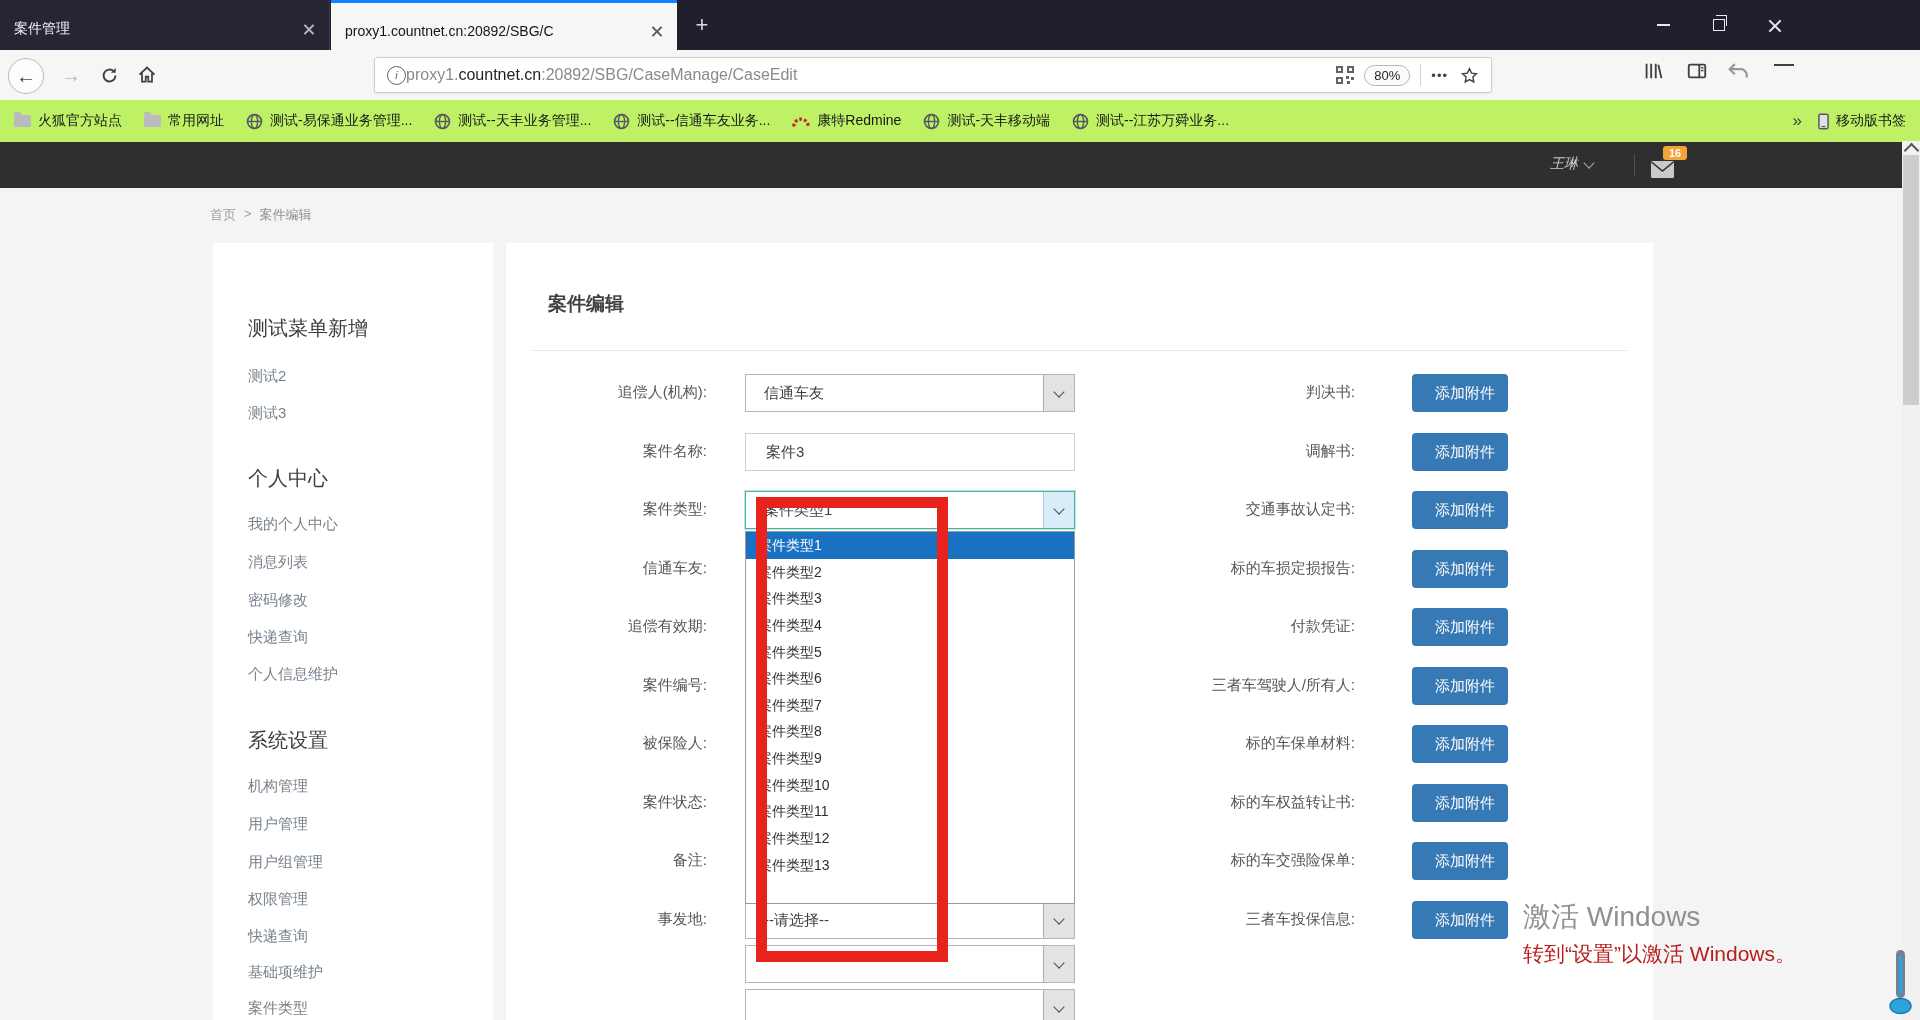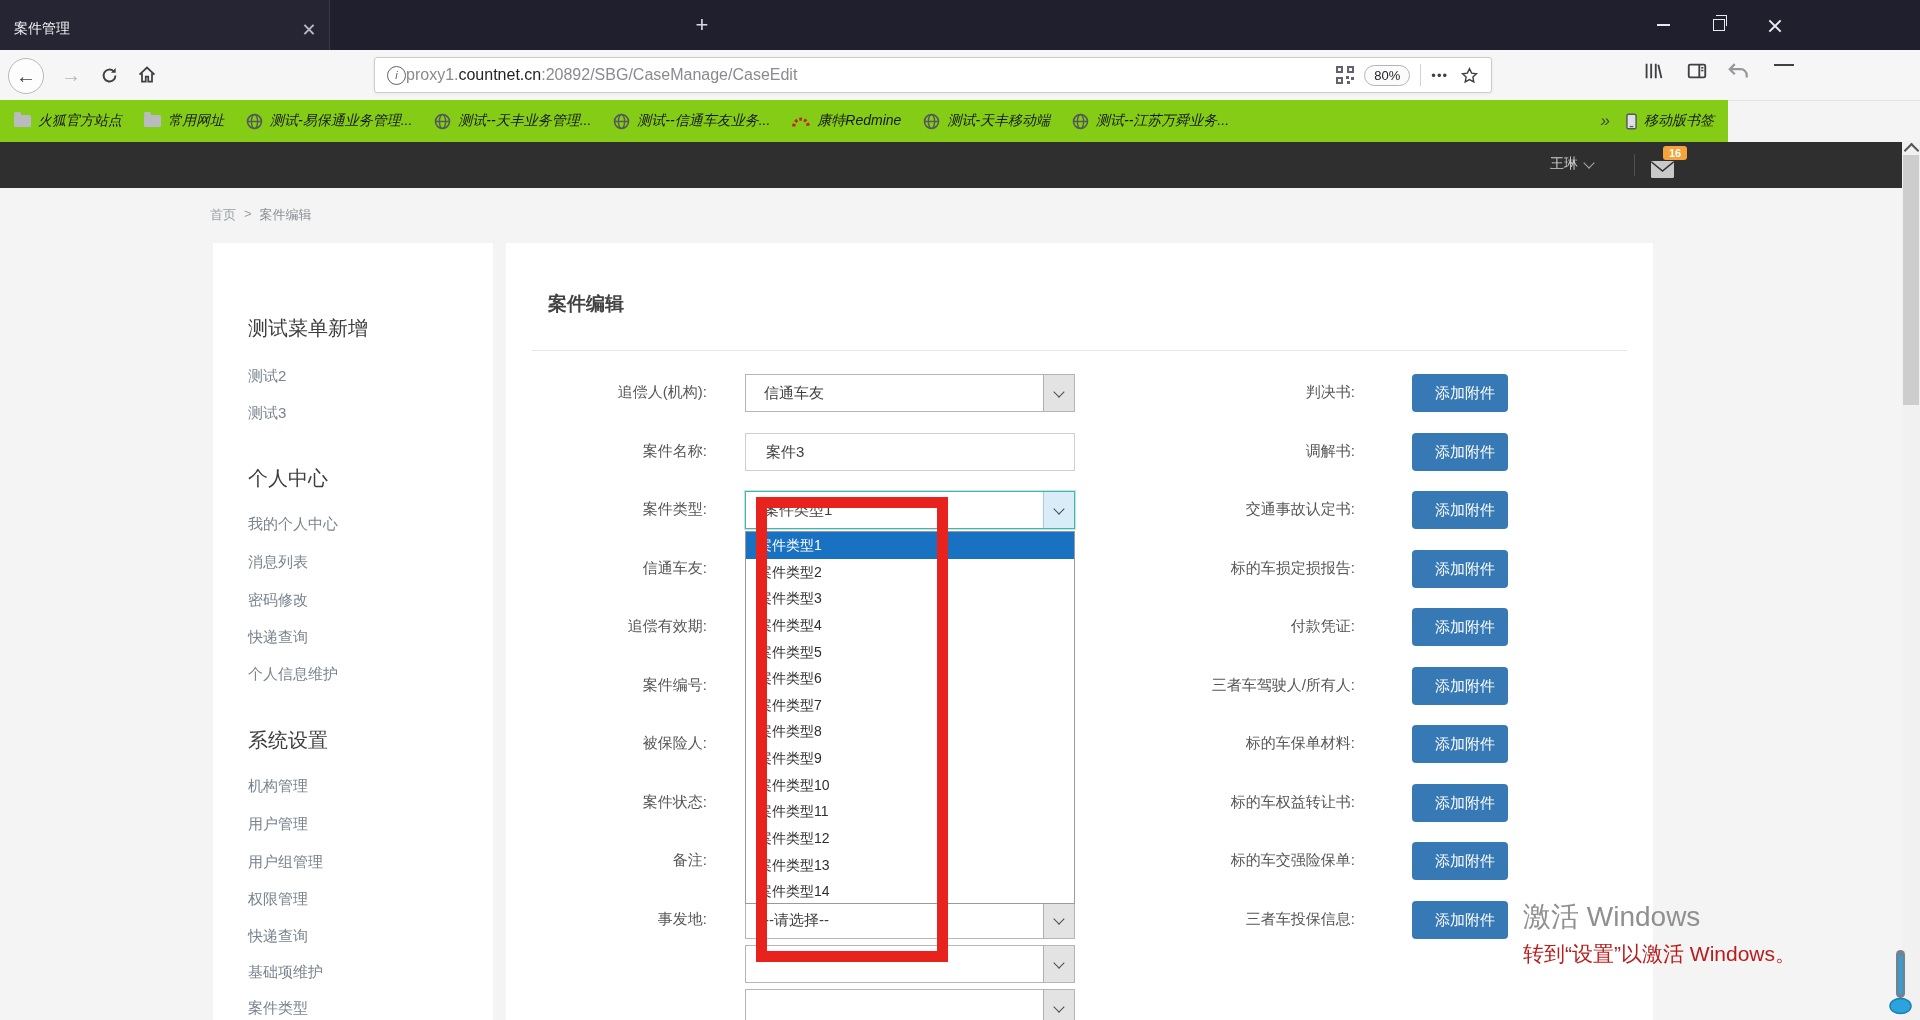--- a/index.html
+++ b/index.html
@@ -37,31 +37,31 @@
   .zoompill{flex:none;border:1px solid #b4b4b8;border-radius:11px;padding:2px 9px;font-size:13px;color:#1f1f24;background:#fbfbfc;cursor:pointer;}
   .urldiv{flex:none;width:1px;height:22px;background:#d2d2d6;margin:0 10px;}
   .dots{flex:none;font-size:13px;letter-spacing:1px;color:#3f3f44;cursor:pointer;}
   .staricon{flex:none;margin:0 12px 0 12px;cursor:pointer;display:flex;}
   .toolic{position:absolute;top:10px;cursor:pointer;display:flex;}
   .lib{left:1642px;} .sbi{left:1686px;} .und{left:1726px;}
   .hmb{left:1774px;top:14px;width:20px;}
   .hmb span{display:block;width:20px;height:2px;background:#3f3f44;margin-bottom:5px;}
 
   
-  .bmbar{position:absolute;left:0;top:100px;width:1728px;height:42px;background:#84cc16;border-bottom:1px solid #dedee2;display:flex;align-items:center;font-size:14px;color:#18181c;font-style:italic;}
+  .bmbar{position:absolute;left:0;top:100px;width:1920px;height:42px;background:#bef264;border-bottom:1px solid #dedee2;display:flex;align-items:center;font-size:14px;color:#18181c;}
   .bmitem{display:flex;align-items:center;gap:7px;margin-left:22px;cursor:pointer;white-space:nowrap;}
   .bmitem:first-child{margin-left:14px;}
   .folder{width:17px;height:12px;background:#b9bbc1;border-radius:1.5px;position:relative;display:inline-block;}
   .folder::before{content:"";position:absolute;left:0;top:-3px;width:7px;height:3px;background:#b9bbc1;border-radius:1.5px 1.5px 0 0;}
   .bmright{margin-left:auto;display:flex;align-items:center;gap:16px;margin-right:14px;}
   .chevdbl{font-size:17px;color:#3f3f44;cursor:pointer;}
 
   
   .appheader{position:absolute;left:0;top:142px;width:1902px;height:46px;background:#2f2f2f;}
-  .user{position:absolute;left:1550px;top:13px;color:#cdcdcd;font-size:14px;display:flex;align-items:center;gap:7px;cursor:pointer;}
+  .user{position:absolute;left:1550px;top:13px;color:#cdcdcd;font-size:14px;display:flex;align-items:center;gap:7px;cursor:pointer;font-style:italic;}
   .chev{display:inline-block;width:7px;height:7px;border-right:1.5px solid #aaa;border-bottom:1.5px solid #aaa;transform:rotate(45deg);margin-top:-3px;}
   .hdrdiv{position:absolute;left:1634px;top:12px;width:1px;height:22px;background:#505050;}
   .mail{position:absolute;left:1650px;top:18px;cursor:pointer;}
   .mailbadge{position:absolute;left:1663px;top:4px;background:#f5a43b;color:#fff;font-size:11px;font-weight:bold;padding:1px 6px;border-radius:3px;}
 
   
   .breadcrumb{position:absolute;left:210px;top:206px;font-size:13px;color:#9aa0a6;display:flex;gap:8px;}
   .breadcrumb .cur{color:#8b9096;}
 
   
@@ -98,20 +98,24 @@
   .stylus{position:absolute;left:1888px;top:948px;z-index:25;}
 </style>
 </head>
 <body>
 
 <div id="window">
 
   <div class="tabbar">
     <div class="tab inactive">
       <span class="tab-title">案件管理</span>
+      <span class="xmark"></span>
+    </div>
+    <div class="tab active">
+      <span class="tab-title">proxy1.countnet.cn:20892/SBG/C</span>
       <span class="xmark"></span>
     </div>
     <div class="newtab">+</div>
     <div class="winctl wmin">
         <span class="minbar"></span>
       </div>
     <div class="winctl wres">
         <span class="resbox"></span>
       </div>
     <div class="winctl wclo">
@@ -326,21 +330,20 @@
       <div class="opt">案件类型4</div>
       <div class="opt">案件类型5</div>
       <div class="opt">案件类型6</div>
       <div class="opt">案件类型7</div>
       <div class="opt">案件类型8</div>
       <div class="opt">案件类型9</div>
       <div class="opt">案件类型10</div>
       <div class="opt">案件类型11</div>
       <div class="opt">案件类型12</div>
       <div class="opt">案件类型13</div>
-      <div class="opt">案件类型14</div>
     </div>
 
     <div class="ctrl" style="top:658px;z-index:4"><span>--请选择--</span><span class="arrow">
           <span class="chev"></span>
         </span></div>
     <div class="ctrl" style="top:702px">
         <span class="arrow">
           <span class="chev"></span>
         </span>
       </div>

